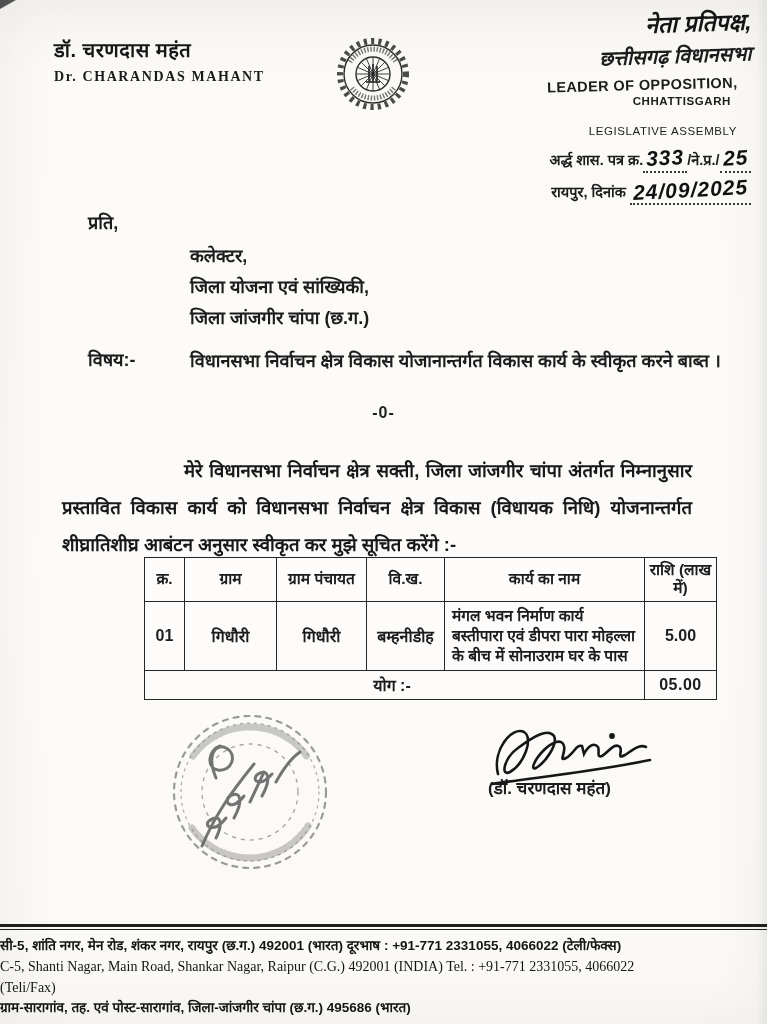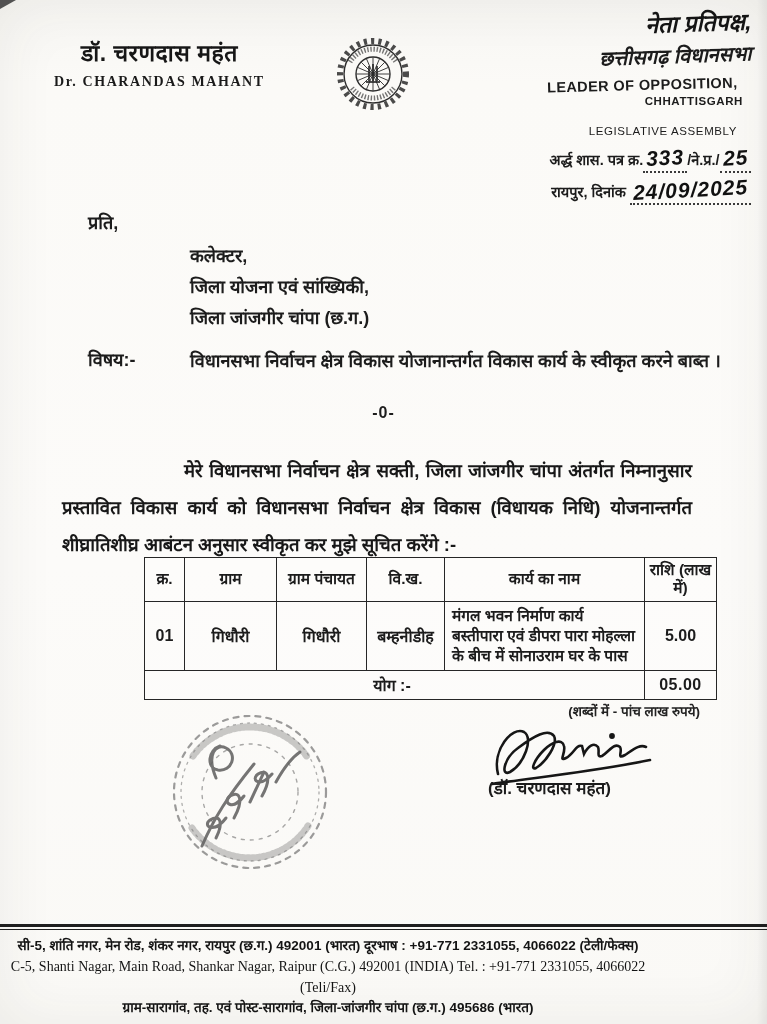--- a/index.html
+++ b/index.html
@@ -15,31 +15,31 @@
   .abs { position:absolute; }
 
   
   .corner-artifact { left:0; top:0; width:0; height:0;
     border-top:9px solid #2b2b2b; border-right:16px solid transparent; opacity:.8; }
   .edge-shade { right:0; top:0; width:10px; height:100%;
     background:linear-gradient(90deg, rgba(0,0,0,0), rgba(0,0,0,.05)); }
 
   
   .sender { left:54px; top:36px; }
-  .sender-hi { font-size:23px; font-weight:700; letter-spacing:.5px; color:#161616;text-align:center; }
+  .sender-hi { font-size:20px; font-weight:700; letter-spacing:.5px; color:#161616; }
   .sender-en { font-family:"Liberation Serif","DejaVu Serif",serif;
     font-size:14px; font-weight:700; letter-spacing:1.6px; margin-top:6px; color:#1a1a1a; }
 
   .emblem { left:336px; top:26px; }
 
   .office { right:16px; top:8px; text-align:right; }
   .office-hi1 { font-size:23px; font-weight:700; font-style:italic; transform:rotate(-2deg); color:#141414;}
   .office-hi2 { font-size:20px; font-weight:700; font-style:italic; transform:rotate(-2deg); margin-top:3px;}
   .office-en1 { font-size:14.5px; font-weight:700; letter-spacing:.4px; margin-top:7px; margin-right:14px; transform:rotate(-1.5deg);}
-  .office-en2 { font-size:11.5px; font-weight:700; letter-spacing:.6px; margin-top:2px; margin-right:8px;}
+  .office-en2 { font-size:11.5px; font-weight:700; letter-spacing:.6px; margin-top:2px; margin-right:20px;}
   .office-en3 { font-size:11.5px; font-weight:400; letter-spacing:.6px; margin-top:18px; margin-right:14px;}
   .refline { margin-top:9px; font-size:14.5px; font-weight:700; white-space:nowrap; }
   .dateline { margin-top:5px; font-size:14.5px; font-weight:700; white-space:nowrap; }
   .hw { display:inline-block; font-style:italic; font-weight:700; font-size:21px;
         transform:rotate(-3deg); letter-spacing:1px; color:#111; }
   .dotted { display:inline-block; border-bottom:2px dotted #3a3a3a; padding:0 3px 1px 3px; }
 
   
   .salutation { left:88px; top:210px; font-size:18px; font-weight:700; }
   .addr { left:190px; top:241px; font-size:18px; font-weight:700; line-height:31px; }
@@ -66,21 +66,21 @@
 
   
   .stamp { left:158px; top:706px; opacity:.72; }
   .sig-block { left:488px; top:720px; width:200px; }
   .sig-svg { display:block; }
   .sig-name { margin-top:-16px; font-size:17px; font-weight:700; white-space:nowrap; }
 
   
   .footer-rule { left:0; top:924px; width:767px; height:6px;
     border-top:3px solid #1f1f1f; border-bottom:1.4px solid #1f1f1f; }
-  .footer { left:0; top:936px; width:656px; text-align:center; }
+  .footer { left:0; top:936px; width:656px; text-align:left; }
   .f-hi { font-size:13.5px; font-weight:700; line-height:20px; color:#141414; }
   .f-en { font-family:"Liberation Serif","DejaVu Serif",serif;
     font-size:14px; font-weight:400; line-height:21px; color:#141414; }
 </style>
 </head>
 <body>
 
 <div class="paper">
 
   <div class="abs corner-artifact"></div>
@@ -171,21 +171,20 @@
       <td>बम्हनीडीह</td>
       <td class="work-name">मंगल भवन निर्माण कार्य बस्तीपारा एवं डीपरा पारा मोहल्ला के बीच में सोनाउराम घर के पास</td>
       <td>5.00</td>
     </tr>
     <tr>
       <td class="total-label-cell" colspan="5">योग :-</td>
       <td class="total-value-cell">05.00</td>
     </tr>
   </tbody>
     </table>
-  <div class="abs words-line">(शब्दों में - पांच लाख रुपये)</div>
 
   <svg class="abs stamp" width="180" height="176" viewBox="0 0 180 176">
     <g fill="none" stroke="#4a4a4a" stroke-linecap="round">
       <circle cx="92" cy="86" r="76" stroke-width="2.2" stroke-dasharray="5 6" opacity=".75"></circle>
       <circle cx="92" cy="86" r="69" stroke-width="1.3" stroke-dasharray="2 5" opacity=".6"></circle>
       <path d="M35,50 A70,70 0 0 1 150,52" stroke-width="7" stroke-dasharray="2 3" opacity=".4"></path>
       <path d="M34,122 A70,70 0 0 0 150,120" stroke-width="7" stroke-dasharray="2 3" opacity=".4"></path>
       <circle cx="92" cy="86" r="48" stroke-width="1.4" stroke-dasharray="3 6" opacity=".65"></circle>
     </g>
     <g fill="none" stroke="#222" stroke-width="3" stroke-linecap="round" opacity=".85">

